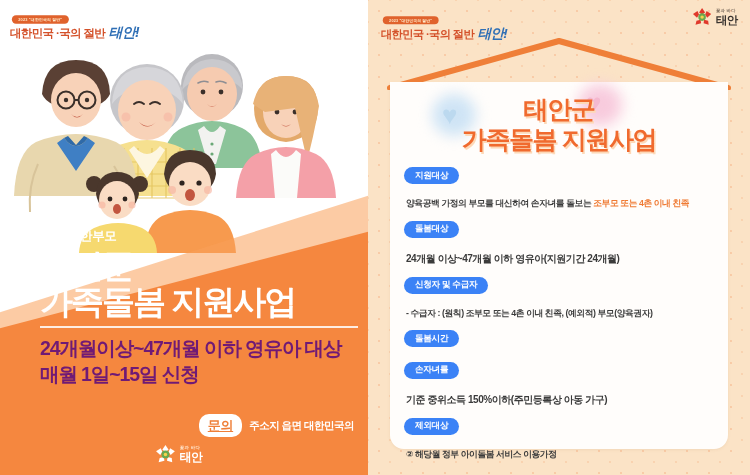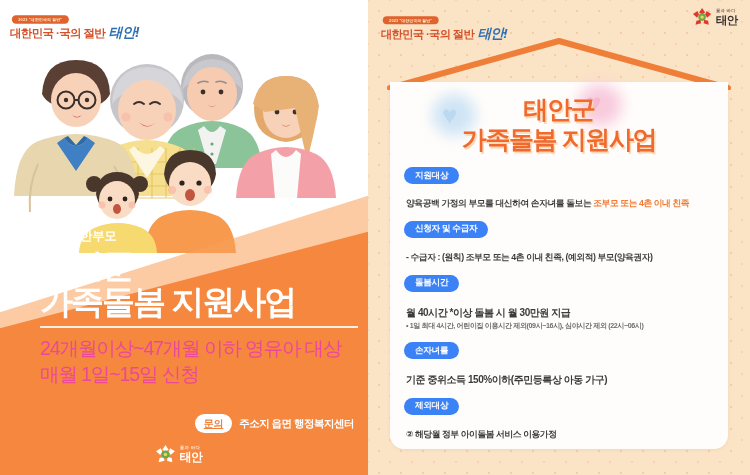--- a/index.html
+++ b/index.html
@@ -80,32 +80,32 @@
   }
   .left-title-1, .left-title-2 {
     font-size: 33px; font-weight: 900; letter-spacing: -2px;
     line-height: 1.08; color: #ffffff; white-space: nowrap;
   }
   .left-rule {
     height: 2px; background: rgba(255,255,255,.85);
     margin: 7px 0 7px auto; width: 318px;
   }
   .left-sub-1, .left-sub-2 {
-    font-size: 19.5px; font-weight: 400; letter-spacing: -1.1px;
-    line-height: 1.34; color: #ec4899; white-space: nowrap;
+    font-size: 19.5px; font-weight: 700; letter-spacing: -1.1px;
+    line-height: 1.34; color: #701a75; white-space: nowrap;
   }
 
   
   .contact-row {
     position: absolute; right: 14px; top: 414px;
     z-index: 8; display: flex; align-items: center; gap: 7px;
   }
   .contact-badge {
     background: #ffffff; color: #ef7f38;
-    font-size: 10px; font-weight: 800; letter-spacing: -.3px;
+    font-size: 13px; font-weight: 800; letter-spacing: -.3px;
     padding: 2.5px 9px; border-radius: 10px; text-decoration: underline;
   }
   .contact-text {
     color: #ffffff; font-size: 10.5px; font-weight: 700; letter-spacing: -.5px;
   }
 
   
   .taean-logo { display: flex; align-items: center; gap: 4px; }
   .taean-logo .flower { flex: 0 0 auto; }
   .taean-logo .wordmark { line-height: 1; }
@@ -304,21 +304,21 @@
       <div class="eyebrow">맞벌이·한부모</div>
       <div class="left-title-1">태안군</div>
       <div class="left-title-2">가족돌봄 지원사업</div>
       <div class="left-rule"></div>
       <div class="left-sub-1">24개월이상~47개월 이하 영유아 대상</div>
       <div class="left-sub-2">매월 1일~15일 신청</div>
     </div>
 
     <div class="contact-row">
       <span class="contact-badge">문의</span>
-      <span class="contact-text">주소지 읍면 행정복지센터</span>
+      <span class="contact-text">주소지 읍면 대한민국의</span>
     </div>
 
     <div class="taean-logo logo-bottom-left">
       <svg class="flower" width="22" height="22" viewBox="0 0 40 40">
         <g fill="#ffffff">
           <path d="M20 2 l6 9 -6 4 -6-4z"></path>
             <path d="M38 14 l-8 7 -4-6 3-7z"></path>
           <path d="M33 35 l-10-3 1-7 8 2z"></path>
             <path d="M7 35 l2-8 8-2 1 7z"></path>
           <path d="M2 14 l9-6 3 7 -4 6z"></path>
@@ -383,34 +383,36 @@
 
           <div class="sections">
 
             <div class="section">
               <span class="sec-badge">지원대상</span>
               <div class="sec-body">
                 <div class="sec-line"><span>양육공백 가정의 부모를 대신하여 손자녀를 돌보는 </span><span class="hl">조부모 또는 4촌 이내 친족</span></div>
               </div>
             </div>
 
+            <div class="section">
+              <span class="sec-badge">돌봄대상</span>
+              <div class="sec-body">
+                <div class="sec-line big">24개월 이상~47개월 이하 영유아(지원기간 24개월)</div>
+              </div>
+            </div>
 
             <div class="section">
               <span class="sec-badge">신청자 및 수급자</span>
               <div class="sec-body">
                 <div class="sec-line">-  수급자 :  (원칙) 조부모 또는 4촌 이내 친족, (예외적) 부모(양육권자)</div>
               </div>
             </div>
 
             <div class="section">
               <span class="sec-badge">돌봄시간</span>
-              <div class="sec-body">
-                <div class="sec-line big">월 40시간 *이상 돌봄 시 월 30만원 지급</div>
-                <div class="sec-note">• 1일 최대 4시간, 어린이집 이용시간 제외(09시~16시), 심야시간 제외 (22시~06시)</div>
-              </div>
             </div>
 
             <div class="section">
               <span class="sec-badge">손자녀를</span>
               <div class="sec-body">
                 <div class="sec-line big">기준 중위소득 150%이하(주민등록상 아동 가구)</div>
               </div>
             </div>
 
             <div class="section">

